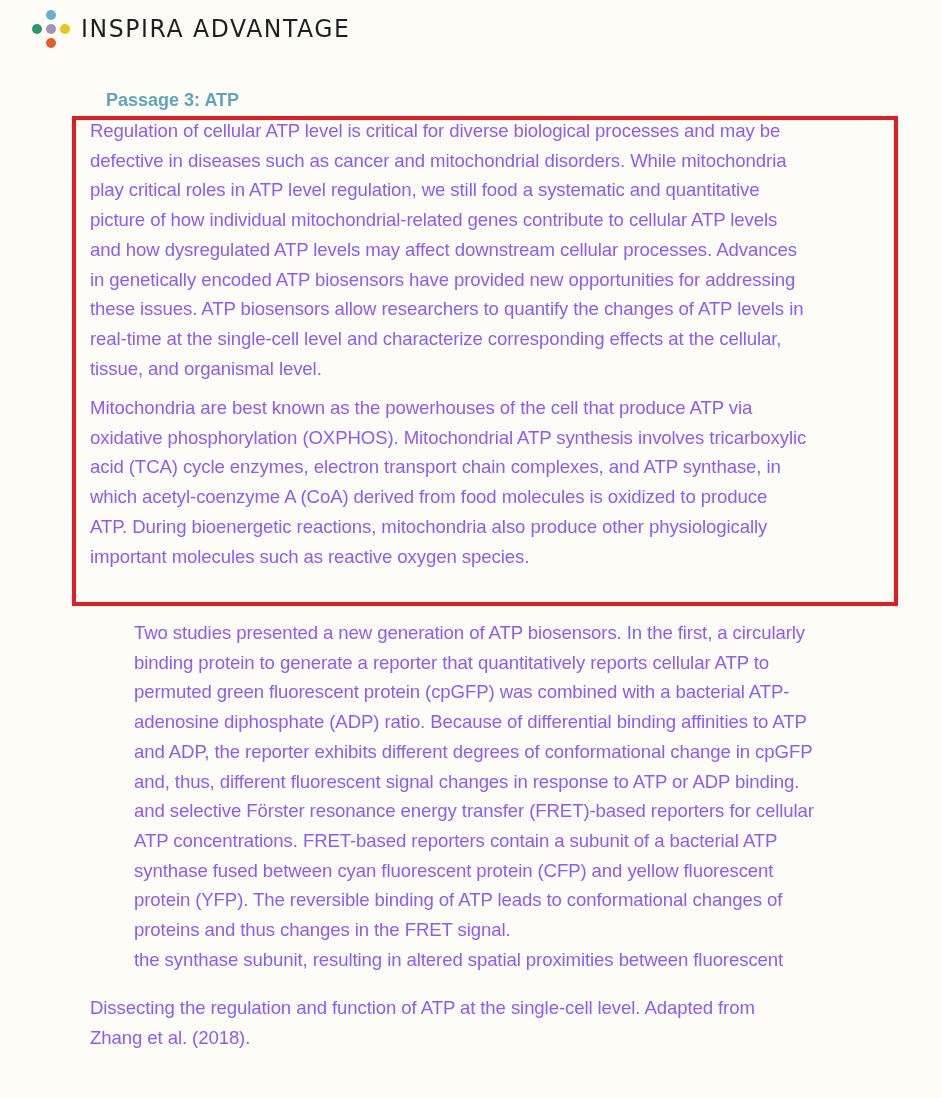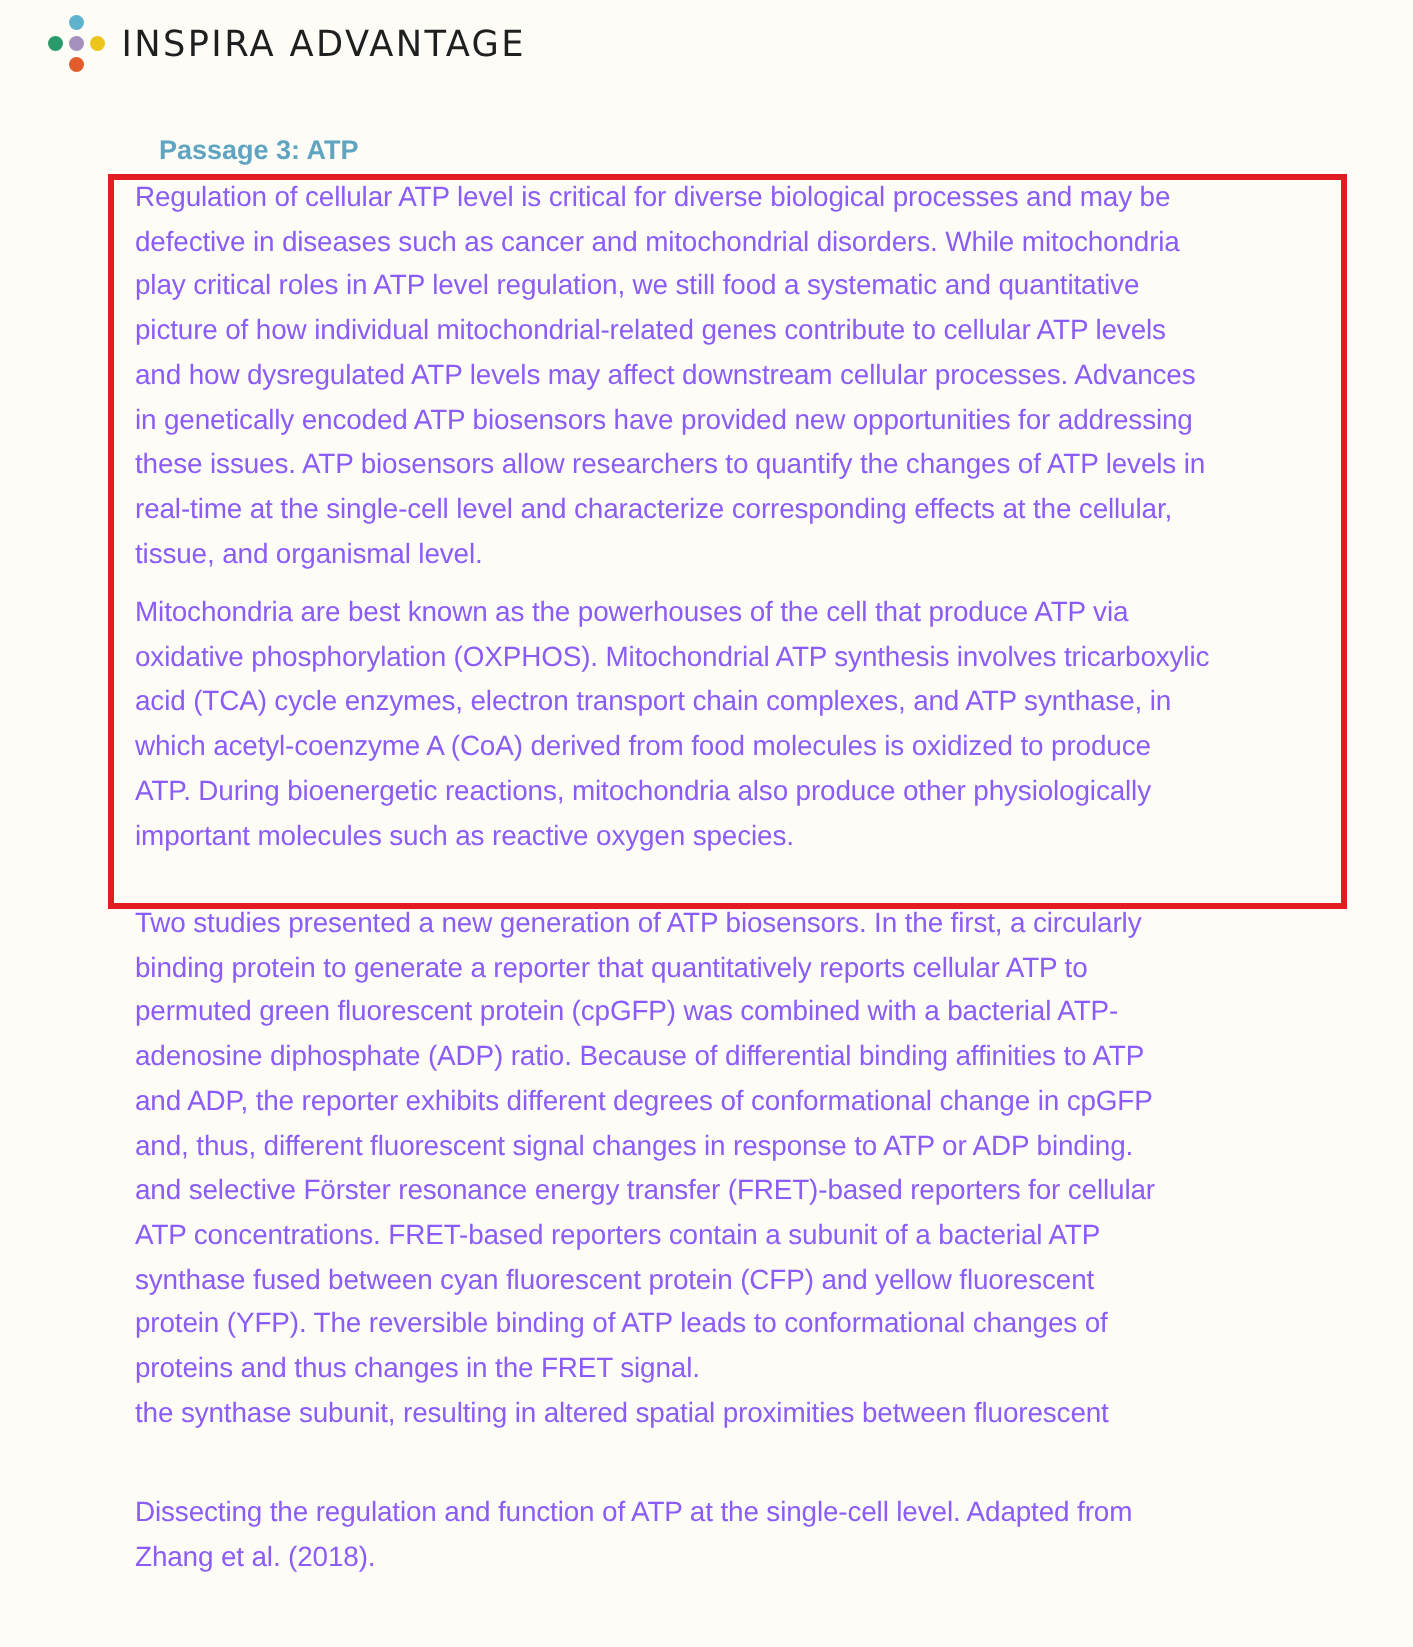--- a/index.html
+++ b/index.html
@@ -72,21 +72,21 @@
       left: 90px;
       width: 780px;
       font-size: 18.6px;
       line-height: 29.7px;
       color: #8b5cf6;
       margin: 0;
       letter-spacing: -0.1px;
     }
     .para-1 { top: 116px; }
     .para-2 { top: 393px; }
-    .para-3 { top: 600px; width: 780px; }
+    .para-3 { top: 618px; width: 780px; margin-left: 44px; }
     .para-4 { top: 993px; }
     .line { display: block; white-space: nowrap; }
   </style>
 </head>
 <body>
 
 <div class="header">
   <div class="logo-mark">
     <span class="logo-dot top"></span>
     <span class="logo-dot left"></span>

